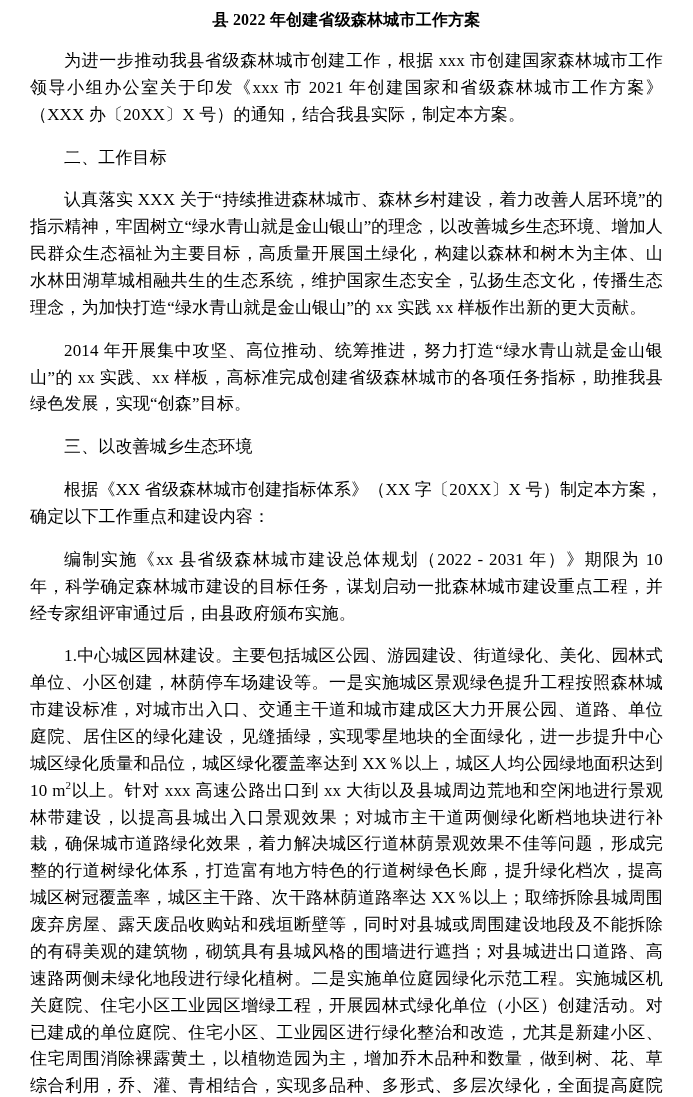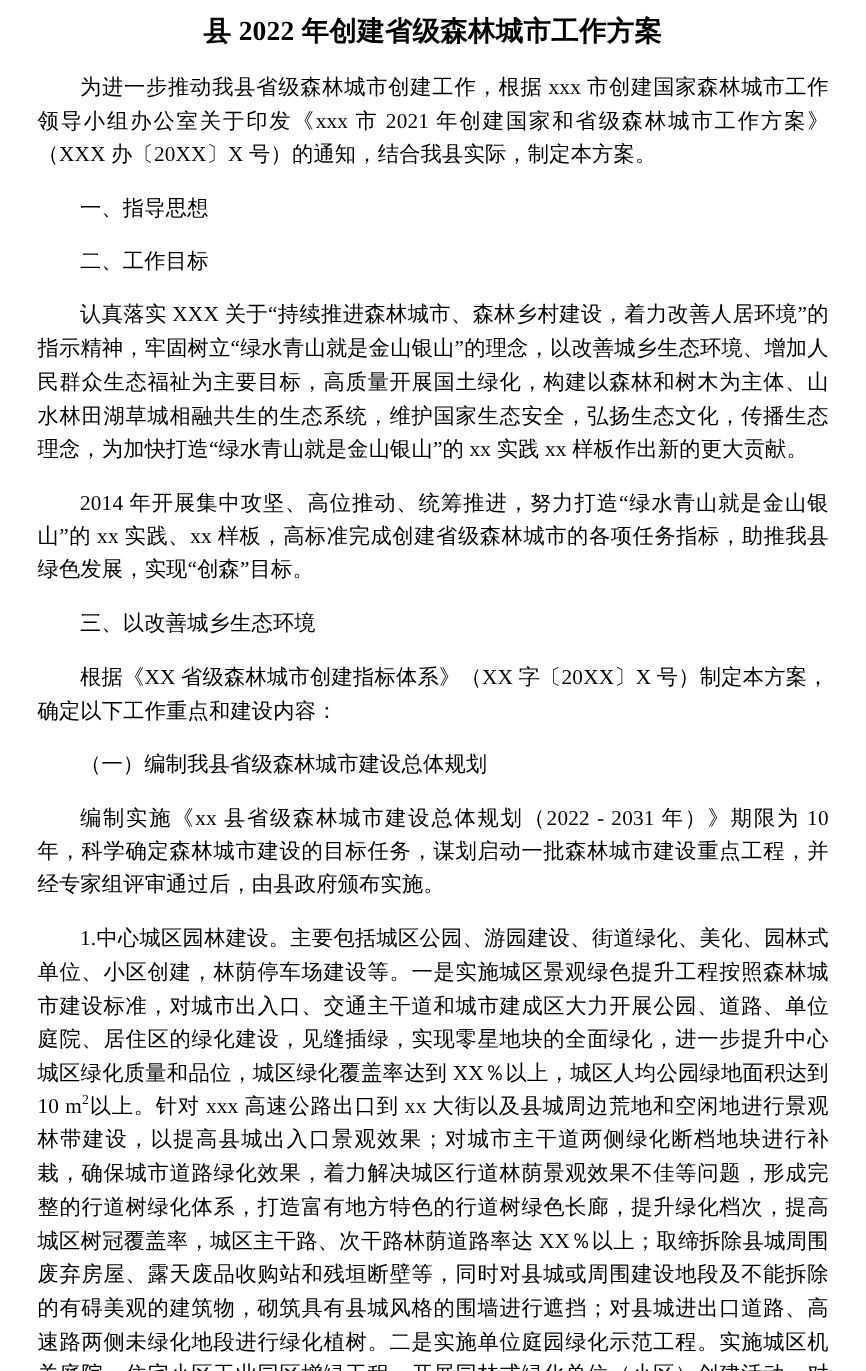--- a/index.html
+++ b/index.html
@@ -15,21 +15,21 @@
   .page {
     width: 693px;
     min-height: 1097px;
     box-sizing: border-box;
     padding: 8px 14px 6px 14px;
     background: #ffffff;
   }
   .doc-title {
     text-align: center;
     font-weight: bold;
-    font-size: 22px;
+    font-size: 16px;
     line-height: 1.5;
     margin: 0 0 2px 0;
     letter-spacing: 0.2px;
   }
   p.para {
     margin: 16px;
     font-size: 17px;
     line-height: 1.58;
     text-align: justify;
     text-justify: inter-ideograph;
@@ -43,24 +43,22 @@
   }
 </style>
 </head>
 <body>
 
 <div class="page">
 
   <div class="doc-title">县 2022 年创建省级森林城市工作方案</div>
 
   <p class="para">为进一步推动我县省级森林城市创建工作，根据 xxx 市创建国家森林城市工作领导小组办公室关于印发《xxx 市 2021 年创建国家和省级森林城市工作方案》（XXX 办〔20XX〕X 号）的通知，结合我县实际，制定本方案。</p>
-  <p class="para">一、指导思想</p>
   <p class="para">二、工作目标</p>
   <p class="para">认真落实 XXX 关于“持续推进森林城市、森林乡村建设，着力改善人居环境”的指示精神，牢固树立“绿水青山就是金山银山”的理念，以改善城乡生态环境、增加人民群众生态福祉为主要目标，高质量开展国土绿化，构建以森林和树木为主体、山水林田湖草城相融共生的生态系统，维护国家生态安全，弘扬生态文化，传播生态理念，为加快打造“绿水青山就是金山银山”的 xx 实践 xx 样板作出新的更大贡献。</p>
   <p class="para">2014 年开展集中攻坚、高位推动、统筹推进，努力打造“绿水青山就是金山银山”的 xx 实践、xx 样板，高标准完成创建省级森林城市的各项任务指标，助推我县绿色发展，实现“创森”目标。</p>
   <p class="para">三、以改善城乡生态环境</p>
   <p class="para">根据《XX 省级森林城市创建指标体系》（XX 字〔20XX〕X 号）制定本方案，确定以下工作重点和建设内容：</p>
-  <p class="para">（一）编制我县省级森林城市建设总体规划</p>
   <p class="para">编制实施《xx 县省级森林城市建设总体规划（2022 - 2031 年）》期限为 10 年，科学确定森林城市建设的目标任务，谋划启动一批森林城市建设重点工程，并经专家组评审通过后，由县政府颁布实施。</p>
 
   <p class="para"><span>1.中心城区园林建设。主要包括城区公园、游园建设、街道绿化、美化、园林式单位、小区创建，林荫停车场建设等。一是实施城区景观绿色提升工程按照森林城市建设标准，对城市出入口、交通主干道和城市建成区大力开展公园、道路、单位庭院、居住区的绿化建设，见缝插绿，实现零星地块的全面绿化，进一步提升中心城区绿化质量和品位，城区绿化覆盖率达到 XX％以上，城区人均公园绿地面积达到 10 m</span><span class="sup">2</span><span>以上。针对 xxx 高速公路出口到 xx 大街以及县城周边荒地和空闲地进行景观林带建设，以提高县城出入口景观效果；对城市主干道两侧绿化断档地块进行补栽，确保城市道路绿化效果，着力解决城区行道林荫景观效果不佳等问题，形成完整的行道树绿化体系，打造富有地方特色的行道树绿色长廊，提升绿化档次，提高城区树冠覆盖率，城区主干路、次干路林荫道路率达 XX％以上；取缔拆除县城周围废弃房屋、露天废品收购站和残垣断壁等，同时对县城或周围建设地段及不能拆除的有碍美观的建筑物，砌筑具有县城风格的围墙进行遮挡；对县城进出口道路、高速路两侧未绿化地段进行绿化植树。二是实施单位庭园绿化示范工程。实施城区机关庭院、住宅小区工业园区增绿工程，开展园林式绿化单位（小区）创建活动。对已建成的单位庭院、住宅小区、工业园区进行绿化整治和改造，尤其是新建小区、住宅周围消除裸露黄土，以植物造园为主，增加乔木品种和数量，做到树、花、草综合利用，乔、灌、青相结合，实现多品种、多形式、多层次绿化，全面提高庭院居住区、工业园区绿化建设水平，如此推进县城北部教育园区、易后训练基地</span></p>
 
 </div>
 
 </body></html>

